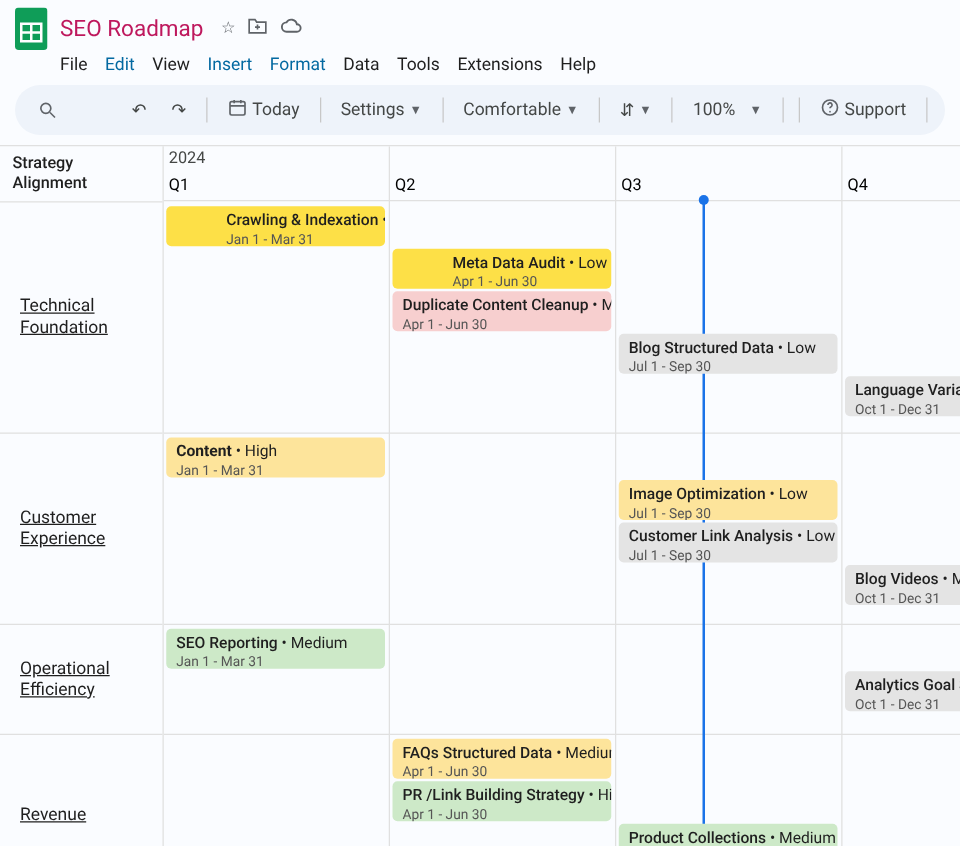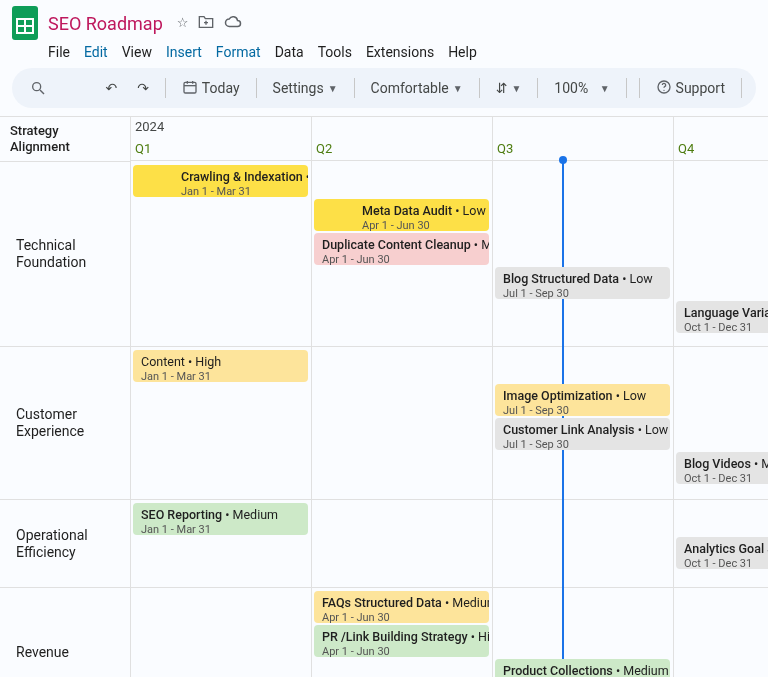--- a/index.html
+++ b/index.html
@@ -34,25 +34,25 @@
     color:#444746;
   }
   .tool-sep { width:1px; height:20px; background:#c7c7c7; margin:0 2px; }
   .tool-btn { display:inline-flex; align-items:center; gap:4px; cursor:pointer; padding:4px 6px; border-radius:4px; font-size:14px; }
   .tool-btn .chev { font-size:10px; color:#5f6368; }
   .spacer { flex:1; }
   
   .timeline { display:flex; height:calc(677px - 92px); border-top:1px solid #e0e0e0; }
   .rowlabels { width:130px; flex:none; }
   .rowlabel-header { height:44px; padding:6px 10px; font-size:13px; font-weight:500; line-height:1.2; }
-  .rowlabel { border-top:1px solid #e0e0e0; font-size:14px; padding:4px 12px 4px 16px; display:flex; align-items:center; line-height:1.2; }
+  .rowlabel { border-top:1px solid #e0e0e0; font-size:14px; padding:4px 12px 4px 16px; display:flex; align-items:center; line-height:1.2;text-decoration:underline; }
   .grid { position:relative; flex:1; overflow:hidden; border-left:1px solid #e0e0e0; }
   .year-label { position:absolute; left:4px; top:2px; font-size:13px; color:#444746; }
   .qcol { position:absolute; top:0; bottom:0; border-right:1px solid #e0e0e0; }
-  .qhead { position:absolute; top:24px; font-size:13px; color:#4d7c0f; }
+  .qhead { position:absolute; top:24px; font-size:13px; color:#000000; }
   .qhead-row { position:absolute; left:0; right:0; top:43px; height:1px; background:#e0e0e0; }
   .today-line { position:absolute; top:44px; bottom:0; width:2px; background:#1a73e8; }
   .today-line::before { content:""; position:absolute; top:-5px; left:-3px; width:8px; height:8px; border-radius:50%; background:#1a73e8; }
   .rowline { position:absolute; left:0; right:0; height:1px; background:#e0e0e0; }
   
   .card {
     position:absolute; border-radius:4px; padding:4px 8px 3px 8px;
     font-size:12.5px; color:#1f1f1f; line-height:1.25;
     overflow:hidden; white-space:nowrap; text-overflow:ellipsis;
   }
@@ -205,21 +205,21 @@
       </div>
       <div class="card c-gray" style="left: 364px; top: 150px; width: 175px; height: 32px;">
         <div><b style="font-weight: 500;">Blog Structured Data</b><span> • Low</span></div>
         <div class="dates">Jul 1 - Sep 30</div>
       </div>
       <div class="card c-gray" style="left: 545px; top: 184px; width: 175px; height: 32px;">
         <div><b style="font-weight: 500;">Language Variation</b></div>
         <div class="dates">Oct 1 - Dec 31</div>
       </div>
       <div class="card c-yellow" style="left: 2px; top: 233px; width: 175px; height: 32px;">
-        <div><b style="font-weight: 400;">Content</b><span> • High</span></div>
+        <div><b style="font-weight: 700;">Content</b><span> • High</span></div>
         <div class="dates">Jan 1 - Mar 31</div>
       </div>
       <div class="card c-yellow" style="left: 364px; top: 267px; width: 175px; height: 32px;">
         <div><b style="font-weight: 500;">Image Optimization</b><span> • Low</span></div>
         <div class="dates">Jul 1 - Sep 30</div>
       </div>
       <div class="card c-gray" style="left: 364px; top: 301px; width: 175px; height: 32px;">
         <div><b style="font-weight: 500;">Customer Link Analysis</b><span> • Low</span></div>
         <div class="dates">Jul 1 - Sep 30</div>
       </div>

